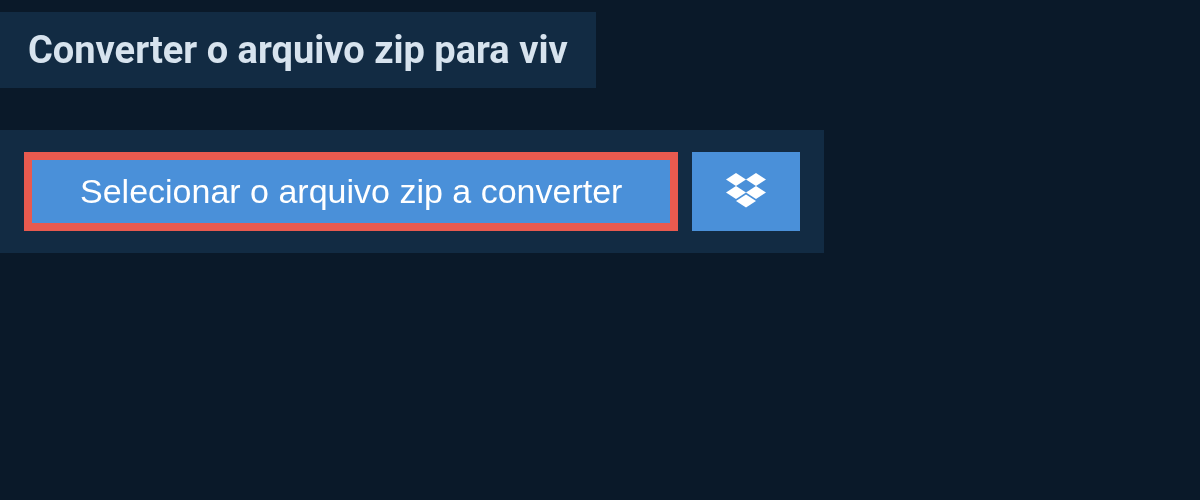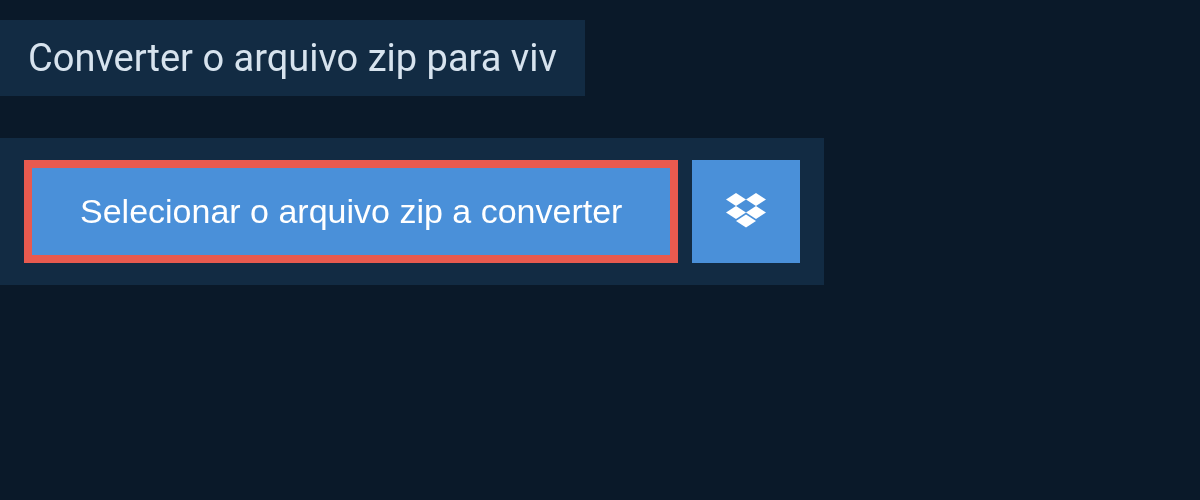--- a/index.html
+++ b/index.html
@@ -11,44 +11,44 @@
       width: 1200px;
       height: 500px;
       background: #0a1929;
       font-family: -apple-system, BlinkMacSystemFont, "Segoe UI", Roboto, Helvetica, Arial, sans-serif;
       position: relative;
     }
     .title-bar {
       background: #122b43;
       color: #d7e3ee;
       font-size: 38px;
-      font-weight: 400;
+      font-weight: 700;
       padding: 16px 28px;
       display: inline-block;
-      margin-top: 20px;
+      margin-top: 12px;
       margin-left: 0;
     }
     .action-panel {
       background: #122b43;
       margin-top: 42px;
       padding: 22px 24px;
       display: inline-flex;
       gap: 14px;
       align-items: stretch;
     }
     .select-button-wrap {
       border: 8px solid #e85a4f;
       padding: 0;
     }
     .select-button {
       background: #4a90d9;
       color: #ffffff;
       font-size: 34px;
       font-weight: 300;
-      padding: 24px 48px;
+      padding: 12px 48px;
       border: none;
       cursor: pointer;
       display: block;
     }
     .dropbox-button {
       background: #4a90d9;
       border: none;
       cursor: pointer;
       display: flex;
       align-items: center;

